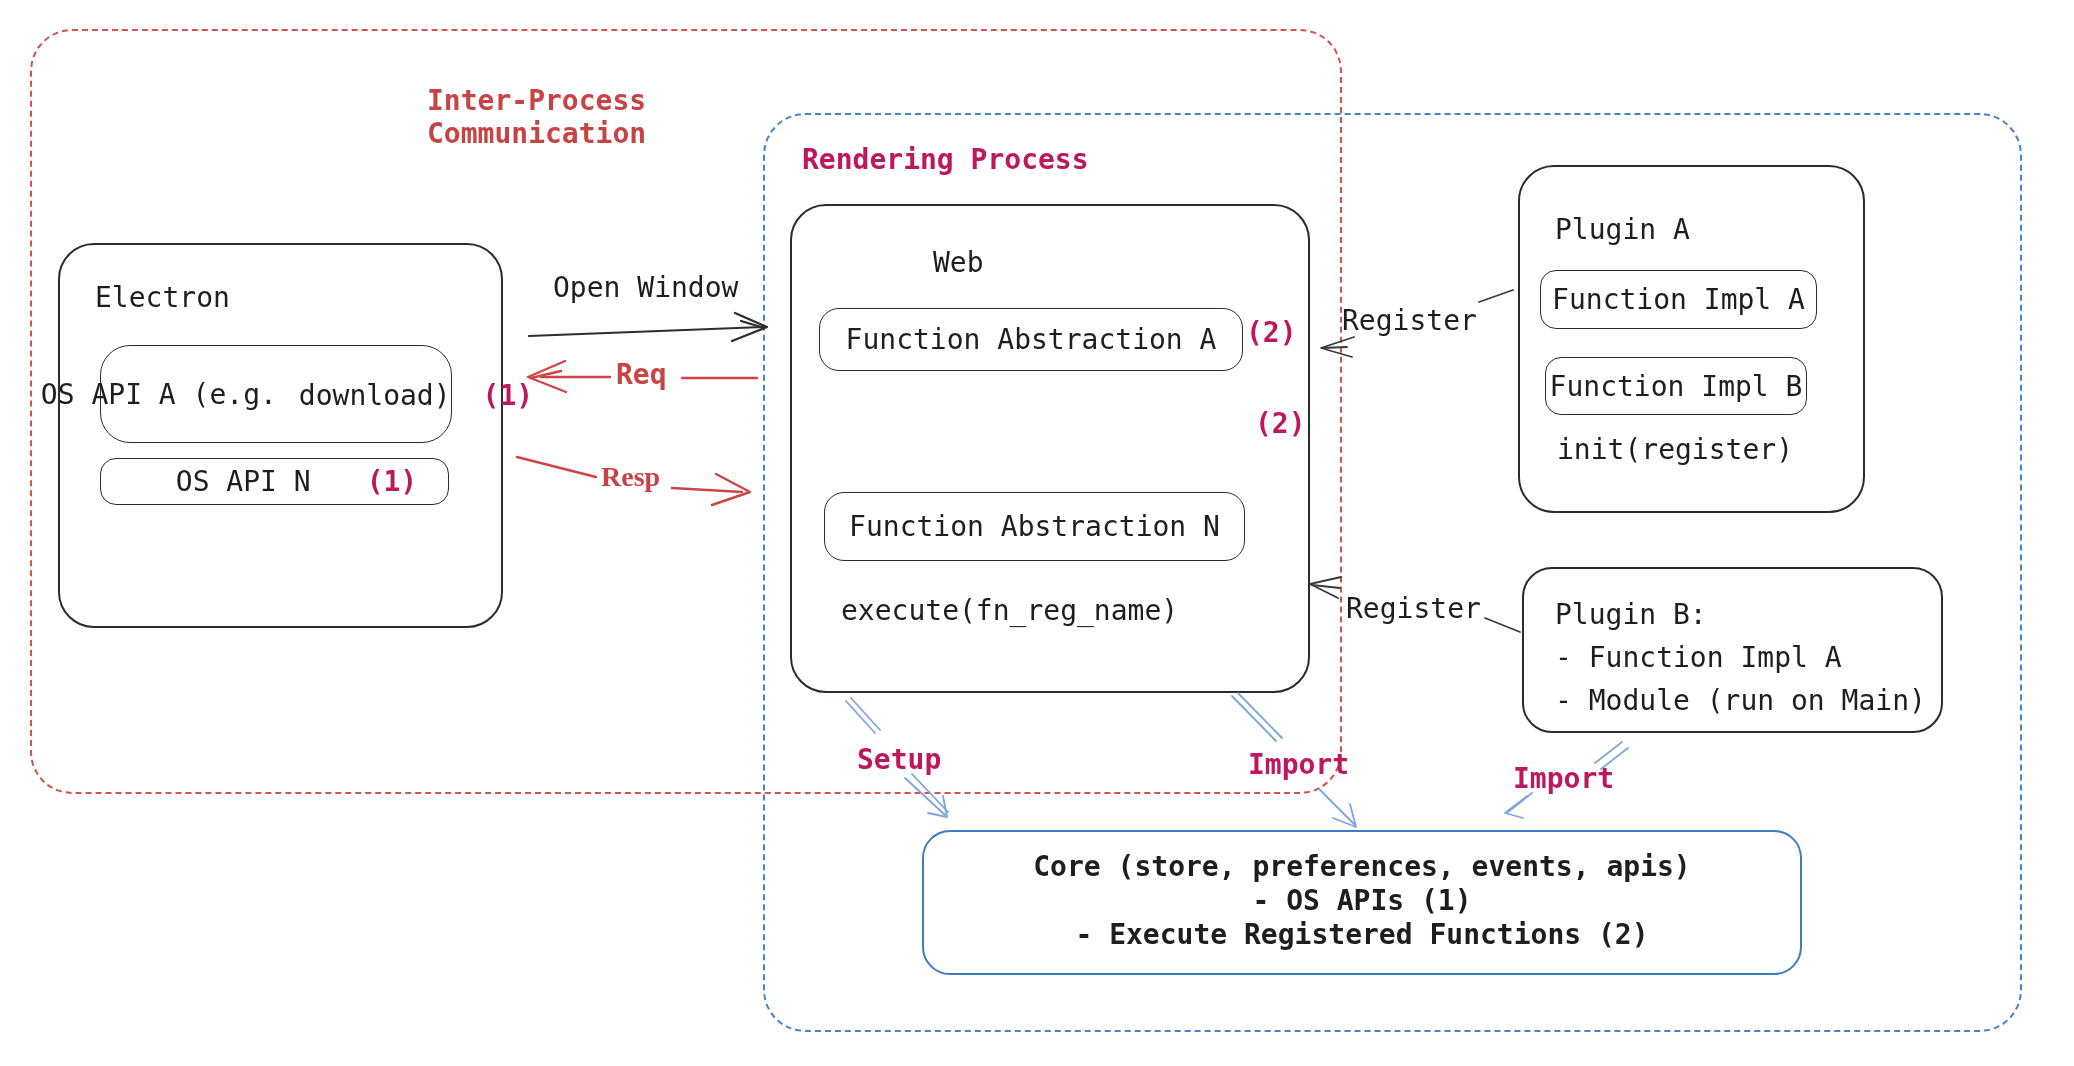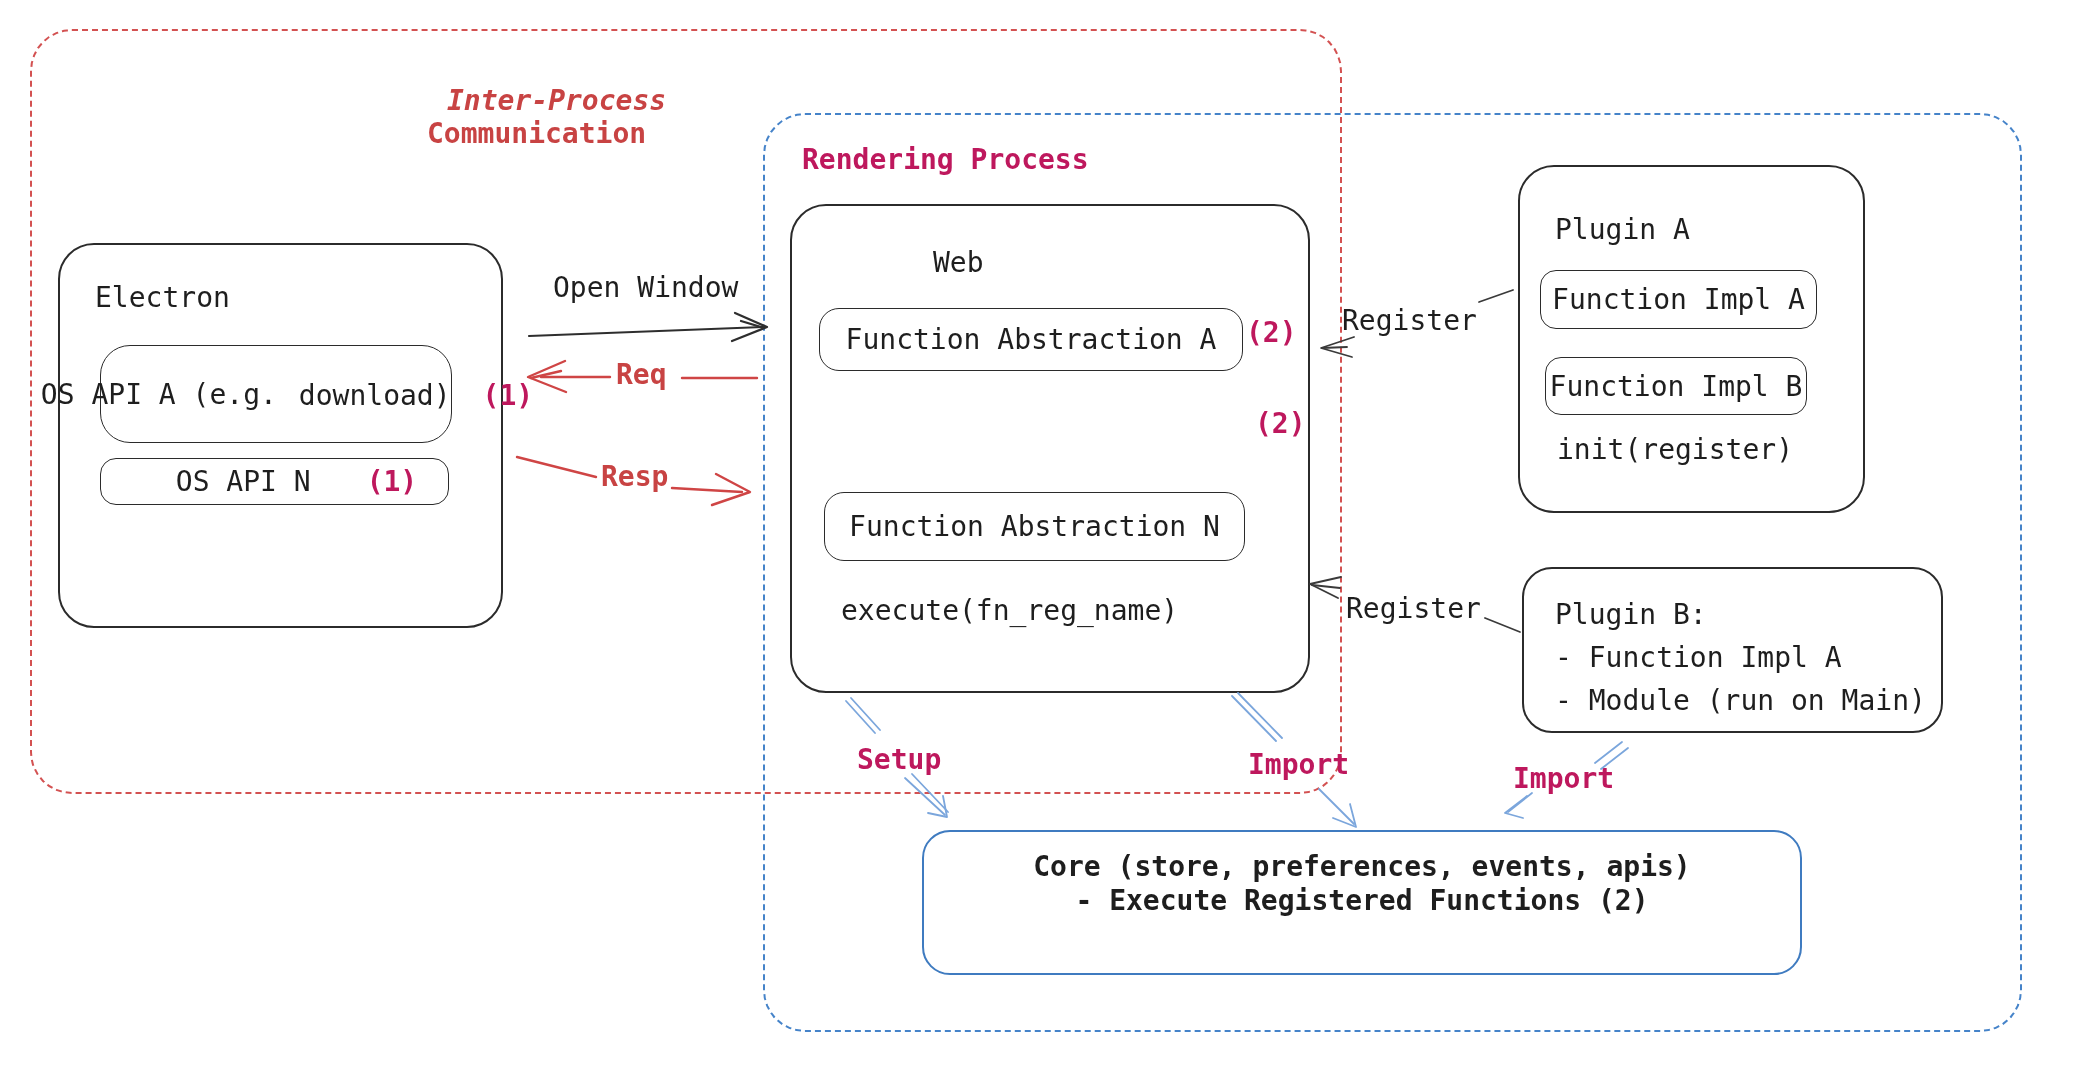--- a/index.html
+++ b/index.html
@@ -25,21 +25,21 @@
   .g-blue path{stroke:#7ba6dc;stroke-width:1.8;}
 </style>
 </head>
 <body>
 
 <div id="canvas">
 
   <div class="region" id="ipc-region"></div>
   <div class="region" id="rp-region"></div>
 
-  <div class="lbl t-red" style="left:447px;top:86px;font-style:italic;">Inter-Process</div>
+  <div class="lbl t-red" style="left:427px;top:86px;">Inter-Process</div>
   <div class="lbl t-red" style="left:427px;top:119px;">Communication</div>
   <div class="lbl t-blue" style="left:802px;top:145px;">Rendering Process</div>
 
   <div class="box" style="left:58px;top:243px;width:445px;height:385px;border-radius:36px;">
     <div class="lbl t-black" style="left:35px;top:38px;">Electron</div>
     <div class="box cbox" style="left:40px;top:100px;width:352px;height:98px;border-radius:30px;border-width:1.8px;flex-direction:row;">
       <div class="boxtext">OS API A (e.g.</div>
       <div class="boxtext" style="display:flex;gap:32px;transform:translateX(22px);margin-top:3px;">
         <span>download)</span>
         <span class="t-blue">(1)</span>
@@ -79,26 +79,27 @@
   </div>
 
   <div class="box" style="left:1522px;top:567px;width:421px;height:166px;border-radius:30px;padding:24px 0 0 31px;">
     <div class="boxtext" style="line-height:43px;">Plugin B:</div>
     <div class="boxtext" style="line-height:43px;">- Function Impl A</div>
     <div class="boxtext" style="line-height:43px;">- Module (run on Main)</div>
   </div>
 
   <div class="box" style="left:922px;top:830px;width:880px;height:145px;border-radius:28px;border:2px solid #3f7bc0;padding-top:18px;text-align:center;">
     <div class="boxtext t-blue" style="line-height:34px;">Core (store, preferences, events, apis)</div>
+    <div class="boxtext t-blue" style="line-height:34px;">- OS APIs (1)</div>
     <div class="boxtext t-blue" style="line-height:34px;">- Execute Registered Functions (2)</div>
   </div>
 
   <div class="lbl t-black" style="left:553px;top:273px;">Open Window</div>
   <div class="lbl t-red" style="left:616px;top:360px;">Req</div>
-  <div class="lbl t-red" style="left:601px;top:462px;">Resp</div>
+  <div class="lbl t-red" style="left:601px;top:462px;font-family:Liberation Serif, serif;">Resp</div>
   <div class="lbl t-black" style="left:1342px;top:306px;">Register</div>
   <div class="lbl t-black" style="left:1346px;top:594px;">Register</div>
   <div class="lbl t-blue" style="left:857px;top:745px;">Setup</div>
   <div class="lbl t-blue" style="left:1248px;top:750px;">Import</div>
   <div class="lbl t-blue" style="left:1513px;top:764px;">Import</div>
 
   <svg class="overlay" width="2074" height="1066" viewBox="0 0 2074 1066">
     <g class="g-black">
       <path d="M529,336 L763,327"></path>
       <path d="M735,313 L767,327 L732,341"></path>

